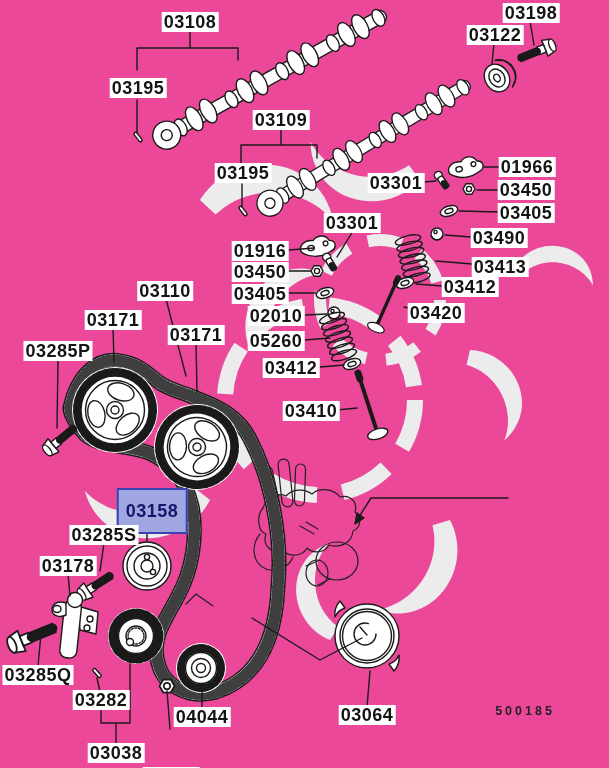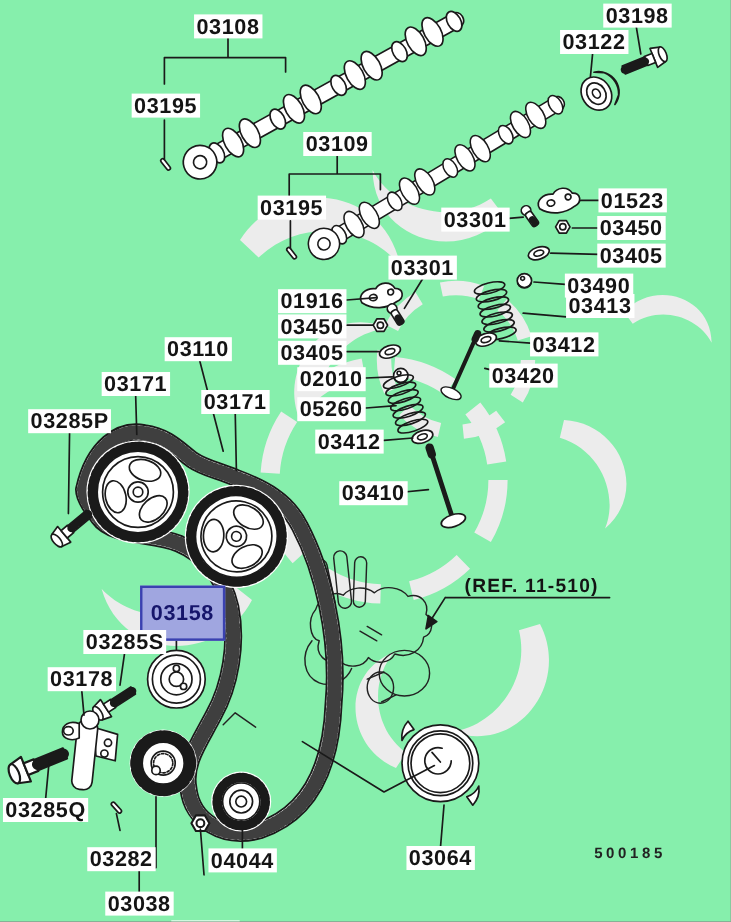--- a/index.html
+++ b/index.html
@@ -1,16 +1,16 @@
 <!DOCTYPE html>
 <html><head>
 <meta charset="utf-8">
 <style>
   html,body{margin:0;padding:0;background:#888;}
-  #stage{position:relative;width:609px;height:768px;background:#86efac;overflow:hidden;
+  #stage{position:relative;width:609px;height:768px;background:#ec4899;overflow:hidden;
          font-family:"Liberation Sans",sans-serif;}
   #art{position:absolute;left:0;top:0;}
   .lbl{position:absolute;transform:translate(-50%,-50%);font:700 18px "Liberation Sans",sans-serif;
        color:#141414;letter-spacing:.5px;line-height:1;white-space:nowrap;background:#fff;
        padding:1px 2px;cursor:pointer;}
   .lbl.hl{background:#a0a6e0;border:2px solid #3a41b0;color:#16166b;padding:12px 7px;}
   .ref-note{position:absolute;transform:translate(-50%,-50%);font:700 16px "Liberation Sans",sans-serif;
        color:#141414;letter-spacing:1px;white-space:nowrap;background:transparent;}
   .sheet-num{position:absolute;transform:translate(-50%,-50%);font:700 12.5px "Liberation Sans",sans-serif;
        color:#222;letter-spacing:3px;white-space:nowrap;}
@@ -262,45 +262,44 @@
     </g>
   </g>
 </svg>
 
   <div class="lbl" style="left:190px;top:22px">03108</div>
   <div class="lbl" style="left:138px;top:88px">03195</div>
   <div class="lbl" style="left:281px;top:120px">03109</div>
   <div class="lbl" style="left:243px;top:173px">03195</div>
   <div class="lbl" style="left:495px;top:35px">03122</div>
   <div class="lbl" style="left:531px;top:13px">03198</div>
-  <div class="lbl" style="left:527px;top:167px">01523</div>
+  <div class="lbl" style="left:527px;top:167px">01966</div>
   <div class="lbl" style="left:396px;top:183px">03301</div>
   <div class="lbl" style="left:526px;top:190px">03450</div>
   <div class="lbl" style="left:526px;top:213px">03405</div>
   <div class="lbl" style="left:499px;top:238px">03490</div>
-  <div class="lbl" style="left:500px;top:255px">03413</div>
+  <div class="lbl" style="left:500px;top:267px">03413</div>
   <div class="lbl" style="left:470px;top:287px">03412</div>
   <div class="lbl" style="left:436px;top:313px">03420</div>
   <div class="lbl" style="left:352px;top:223px">03301</div>
   <div class="lbl" style="left:260px;top:251px">01916</div>
   <div class="lbl" style="left:260px;top:272px">03450</div>
   <div class="lbl" style="left:260px;top:294px">03405</div>
   <div class="lbl" style="left:276px;top:316px">02010</div>
   <div class="lbl" style="left:276px;top:341px">05260</div>
   <div class="lbl" style="left:291px;top:368px">03412</div>
   <div class="lbl" style="left:311px;top:411px">03410</div>
   <div class="lbl" style="left:165px;top:291px">03110</div>
   <div class="lbl" style="left:113px;top:320px">03171</div>
   <div class="lbl" style="left:196px;top:335px">03171</div>
   <div class="lbl" style="left:58px;top:351px">03285P</div>
   <div class="lbl hl" style="left:152px;top:511px">03158</div>
   <div class="lbl" style="left:104px;top:535px">03285S</div>
   <div class="lbl" style="left:68px;top:566px">03178</div>
   <div class="lbl" style="left:38px;top:675px">03285Q</div>
-  <div class="lbl" style="left:101px;top:716px">03282</div>
+  <div class="lbl" style="left:101px;top:700px">03282</div>
   <div class="lbl" style="left:116px;top:753px">03038</div>
   <div class="lbl" style="left:171px;top:777px">03283</div>
   <div class="lbl" style="left:202px;top:717px">04044</div>
   <div class="lbl" style="left:367px;top:715px">03064</div>
 
-  <div class="ref-note" style="left:443px;top:489px">(REF. 11-510)</div>
   <div class="sheet-num" style="left:525px;top:711px">500185</div>
 </div>
 
 </body></html>

